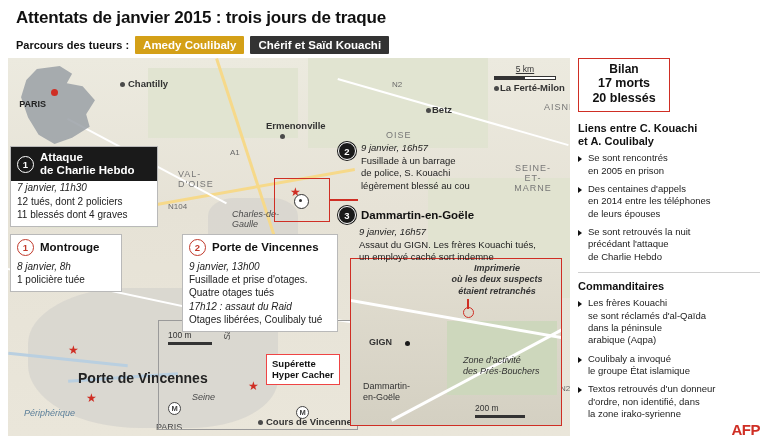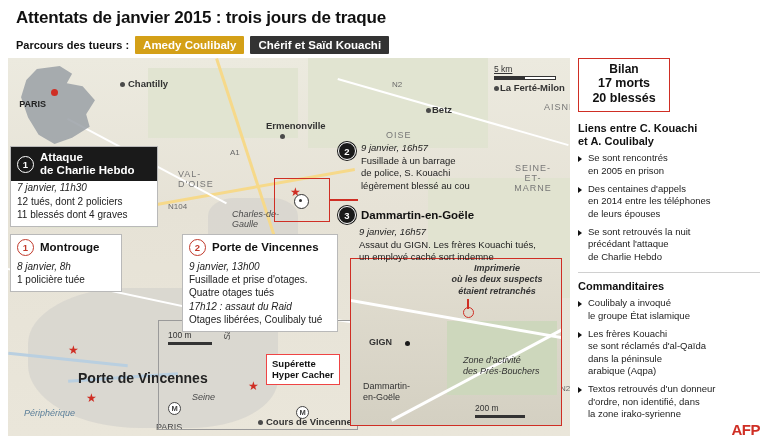--- a/index.html
+++ b/index.html
@@ -144,21 +144,21 @@
     <div class="maplabel" style="left:500px;top:106px;letter-spacing:1px;color:#777;width:50px;line-height:1.1;text-align:center;">SEINE-ET-MARNE</div>
     <div class="maplabel" style="left:536px;top:44px;letter-spacing:1px;color:#777;">AISNE</div>
 
     <div class="maplabel road-tag" style="left:222px;top:90px;">A1</div>
     <div class="maplabel road-tag" style="left:384px;top:22px;">N2</div>
     <div class="maplabel road-tag" style="left:160px;top:144px;">N104</div>
     <div class="maplabel road-tag" style="left:552px;top:326px;">N2</div>
     <div class="maplabel road-tag" style="left:440px;top:254px;">A4</div>
 
     <div class="scalebar" style="left:486px;top:6px;width:62px;">
-      <div style="text-align:left;text-decoration:underline;">5 km</div>
+      <div style="text-align:center;text-decoration:underline;">5 km</div>
       <div class="bar hollow"></div>
     </div>
 
     <div class="star" style="left:60px;top:286px;">★</div>
     <div class="star" style="left:78px;top:334px;">★</div>
     <div class="star" style="left:240px;top:322px;">★</div>
     <div class="star" style="left:282px;top:128px;">★</div>
 
     <div class="metro" style="left:160px;top:344px;">M</div>
     <div class="metro" style="left:288px;top:348px;">M</div>
@@ -287,26 +287,26 @@
 de leurs épouses</div>
       <div class="bullet" style="white-space:pre-line;">Se sont retrouvés la nuit
 précédant l'attaque
 de Charlie Hebdo</div>
     </div>
 
     <div class="hr" style="top:214px;"></div>
 
     <div class="rsec" style="top:222px;">
       <h3>Commanditaires</h3>
-      <div class="bullet" style="white-space:pre-line;">Coulibaly a invoqué
-le groupe État islamique</div>
       <div class="bullet" style="white-space:pre-line;">Les frères Kouachi
 se sont réclamés d'al-Qaïda
 dans la péninsule
 arabique (Aqpa)</div>
+      <div class="bullet" style="white-space:pre-line;">Coulibaly a invoqué
+le groupe État islamique</div>
       <div class="bullet" style="white-space:pre-line;">Textos retrouvés d'un donneur
 d'ordre, non identifié, dans
 la zone irako-syrienne</div>
     </div>
   </div>
 
   <div class="france">
     <div class="shape"></div>
     <div class="dot"></div>
     <div class="cap">PARIS</div>

